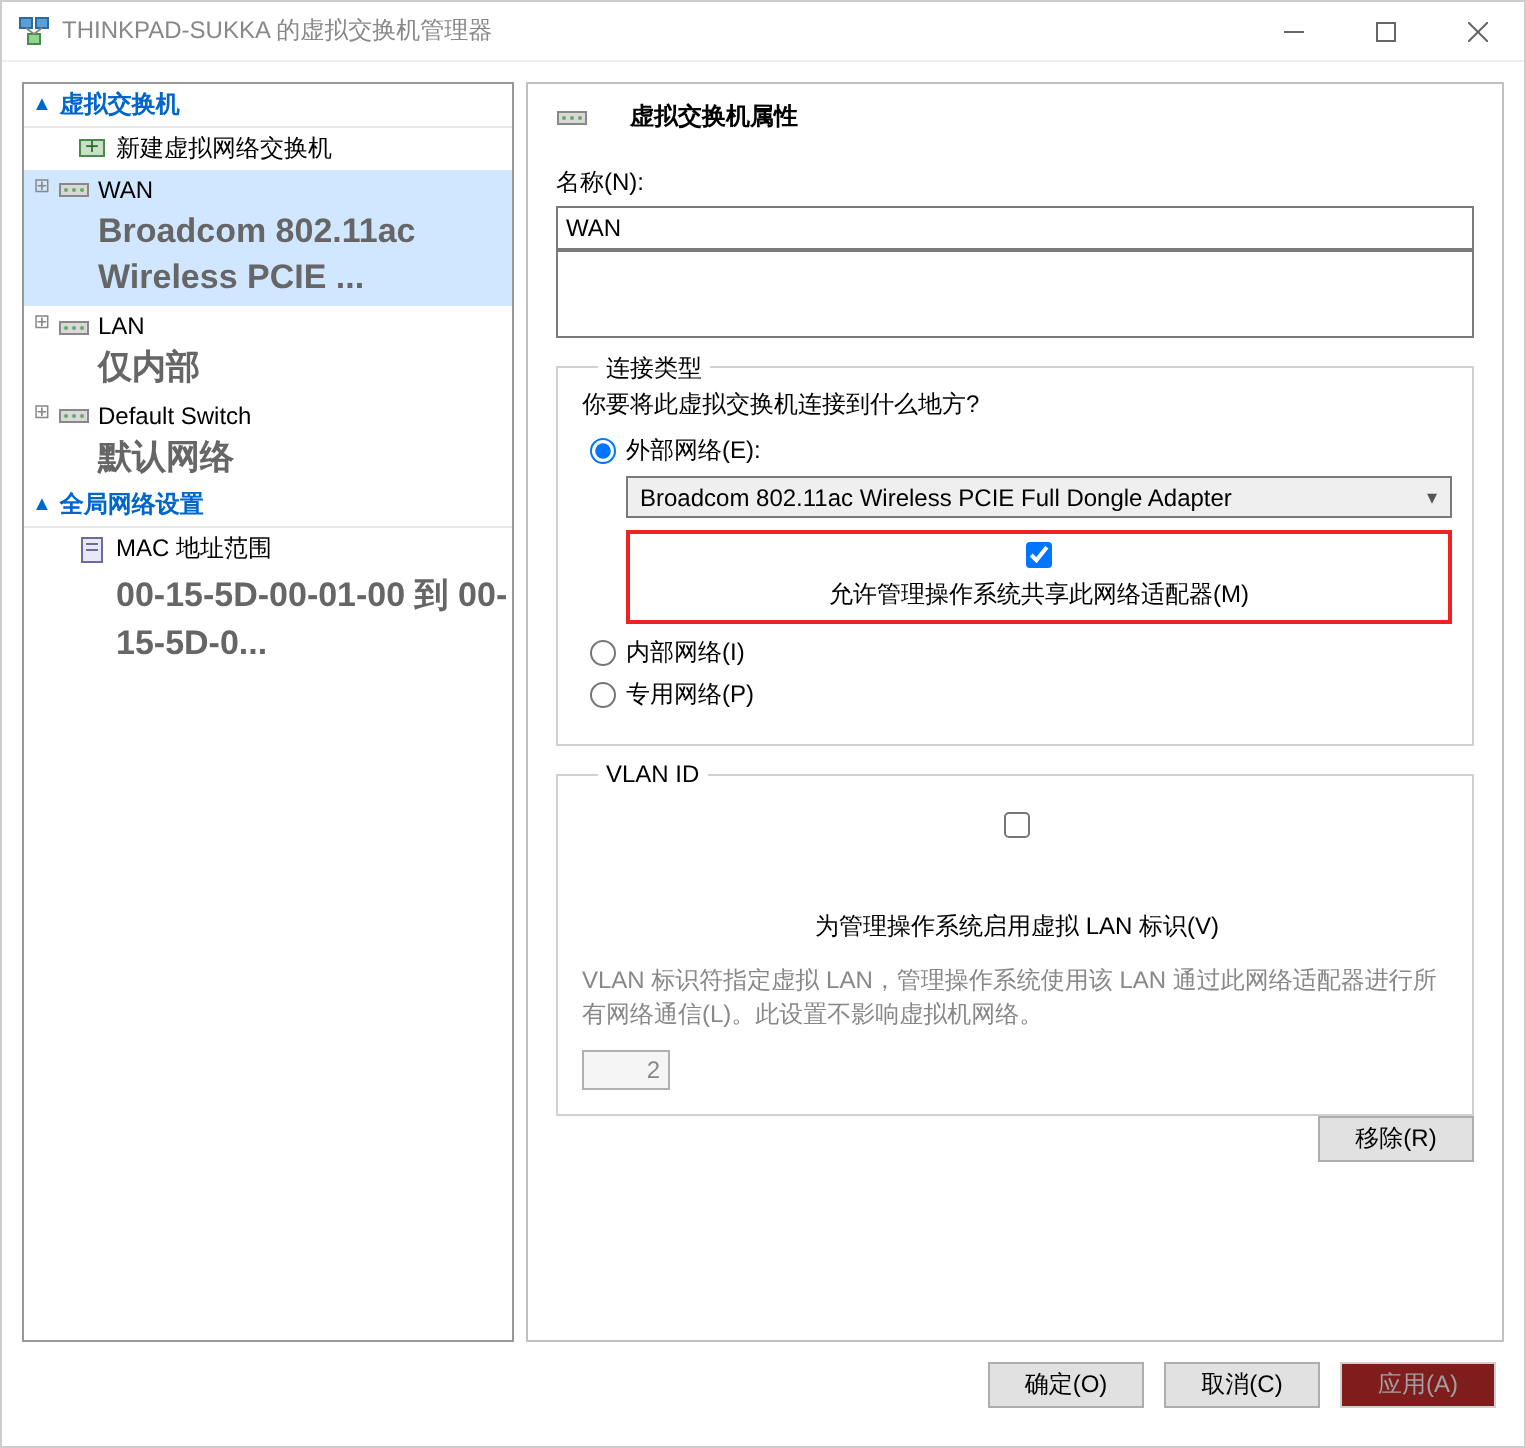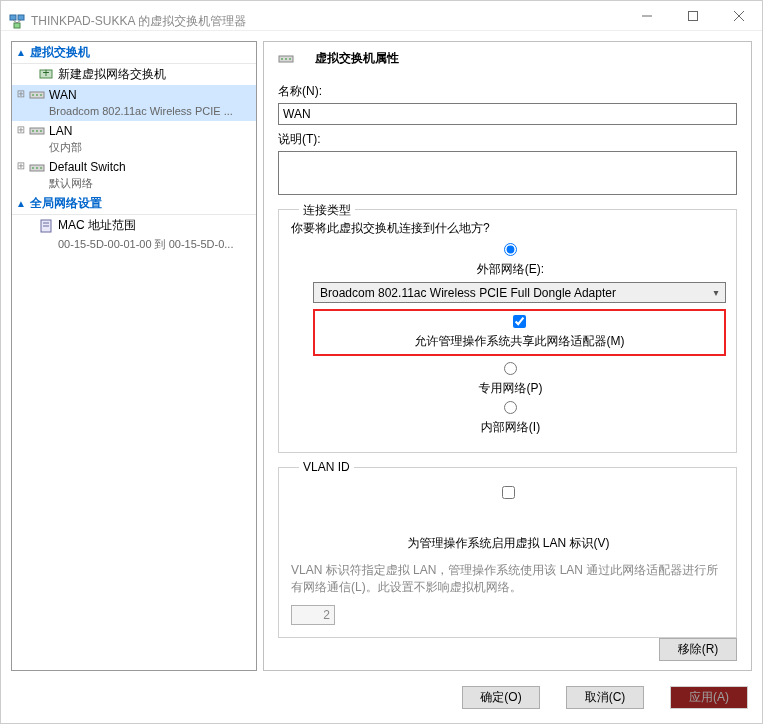--- a/index.html
+++ b/index.html
@@ -1,72 +1,72 @@
 <!DOCTYPE html>
 <html><head>
 <meta charset="utf-8">
 <style>
 * { box-sizing: border-box; margin: 0; padding: 0; font-family: "Microsoft YaHei", "Segoe UI", Tahoma, sans-serif; font-size: 12px; }
 html, body { width: 763px; height: 724px; background: #fff; }
 
 .window { width: 763px; height: 724px; border: 1px solid #ccc; display: flex; flex-direction: column; background: #fff; }
 
-.titlebar { height: 30px; display: flex; align-items: flex-end; padding: 0 0 0 8px; border-bottom: 1px solid #eee; }
+.titlebar { height: 30px; display: flex; align-items: center; padding: 0 0 0 8px; border-bottom: 1px solid #eee; }
 .titlebar .icon-app { width: 16px; height: 16px; margin-right: 6px; }
 .titlebar .title { flex: 1; color: #888; }
 .titlebar .winbtns { display: flex; height: 100%; }
 .titlebar .winbtn { width: 46px; display: flex; align-items: center; justify-content: center; color: #666; }
 
 .body { flex: 1; display: flex; padding: 10px; gap: 6px; }
 
 .left-panel { width: 246px; border: 1px solid #999; background: #fff; overflow: hidden; }
 .right-panel { flex: 1; border: 1px solid #c0c0c0; background: #fff; padding: 8px 14px; display: flex; flex-direction: column; }
 
 .section-header { background: #fff; padding: 2px 4px; display: flex; align-items: center; gap: 4px; color: #0066cc; font-weight: bold; border-bottom: 1px solid #e8e8e8; }
 .section-header .chev { color: #0066cc; font-size: 10px; }
 
 .tree-item { display: flex; align-items: flex-start; padding: 2px 2px 2px 4px; gap: 3px; line-height: 1.4; }
 .tree-item.sub { padding-left: 26px; flex-direction: column; align-items: flex-start; }
 .tree-item .row1 { display: flex; align-items: center; gap: 4px; }
-.tree-item .row2 { color: #666; padding-left: 20px; font-size: 11px; }
+.tree-item .row2 { color: #666; padding-left: 20px; font-size: 17px; font-weight: bold; }
 .tree-item.selected { background: #d0e7ff; }
 .tree-item .expander { width: 10px; color: #888; text-align: center; font-size: 10px; }
 .tree-item .node-icon { width: 16px; height: 16px; }
 
 .right-header { display: flex; align-items: center; gap: 21px; margin-bottom: 10px; }
 .right-header .hdr-text { font-weight: bold; }
 
 .field-label { margin: 6px 0 3px 0; }
 .text-input { width: 100%; border: 1px solid #7a7a7a; padding: 3px 4px; font-size: 12px; }
 .textarea-input { width: 100%; height: 44px; border: 1px solid #7a7a7a; padding: 3px 4px; resize: none; font-size: 12px; }
 
 .fieldset { border: 1px solid #d0d0d0; margin-top: 14px; padding: 8px 10px 12px 10px; position: relative; }
 .fieldset .legend { position: absolute; top: -8px; left: 20px; background: #fff; padding: 0 4px; }
 
-.radio-row { display: flex; align-items: center; gap: 5px; margin: 4px 0 4px 6px; flex-direction: column; }
+.radio-row { display: flex; gap: 5px; margin: 4px 0 4px 6px; }
 .radio-row input[type=radio] { margin: 0; }
 
 .prompt-text { margin: 2px 0 6px 2px; }
 
 .dropdown { display: flex; align-items: center; border: 1px solid #7a7a7a; background: #efefef; margin: 4px 0 4px 24px; height: 21px; }
 .dropdown .dd-text { flex: 1; padding: 0 6px; white-space: nowrap; overflow: hidden; }
 .dropdown .dd-arrow { width: 18px; text-align: center; color: #555; font-size: 10px; }
 
 .checkbox-row { display: flex; align-items: center; gap: 5px; margin: 6px 0 6px 24px; padding: 4px 6px; flex-direction: column; }
 .checkbox-row input[type=checkbox] { margin: 0; }
 .highlight-box { border: 2px solid #e22; }
 
 .vlan-desc { color: #888; margin: 6px 0 8px 2px; line-height: 1.45; }
 .vlan-input { width: 44px; border: 1px solid #b0b0b0; background: #f5f5f5; color: #888; padding: 2px 4px; text-align: right; margin-left: 2px; }
 
 .remove-row { display: flex; justify-content: flex-end; }
 .btn { min-width: 78px; height: 23px; border: 1px solid #adadad; background: #e1e1e1; padding: 0 10px; cursor: default; }
 .btn.disabled { color: #a0a0a0; background: #7f1d1d; border-color: #d0d0d0; }
 
-.footer { height: 42px; border-top: none; display: flex; align-items: center; justify-content: flex-end; gap: 26px; padding: 0 14px 10px 0; }
+.footer { height: 42px; border-top: none; display: flex; justify-content: flex-end; gap: 10px; padding: 0 14px 10px 0; }
 
 svg { display: block; }
 </style>
 </head>
 <body>
 
 <div class="window">
 
   <div class="titlebar">
     <span class="icon-app">
@@ -205,21 +205,20 @@
               <circle cx="8" cy="8" r="1" fill="#6a6"></circle>
               <circle cx="12" cy="8" r="1" fill="#6a6"></circle>
             </svg>
         </span>
         <span class="hdr-text">虚拟交换机属性</span>
       </div>
 
       <div class="field-label">名称(N):</div>
       <input class="text-input" type="text" value="WAN" style="">
 
-      <div class="field-label">说明(T):</div>
       <textarea class="textarea-input" style=""></textarea>
 
       <div class="fieldset">
         <div class="legend">连接类型</div>
         <div class="prompt-text">你要将此虚拟交换机连接到什么地方?</div>
 
         <label class="radio-row">
           <input type="radio" name="conn" checked="" style="">
           <span>外部网络(E):</span>
         </label>
@@ -229,26 +228,26 @@
           <span class="dd-arrow">▾</span>
         </div>
 
         <label class="checkbox-row highlight-box">
           <input type="checkbox" checked="" style="">
           <span>允许管理操作系统共享此网络适配器(M)</span>
         </label>
 
         <label class="radio-row">
           <input type="radio" name="conn" style="">
-          <span>专用网络(P)</span>
+          <span>内部网络(I)</span>
         </label>
 
         <label class="radio-row">
           <input type="radio" name="conn" style="">
-          <span>内部网络(I)</span>
+          <span>专用网络(P)</span>
         </label>
       </div>
 
       <div class="fieldset">
         <div class="legend">VLAN ID</div>
 
         <label class="checkbox-row" style="margin-left:2px;gap:36px;">
           <input type="checkbox" style="">
           <span>为管理操作系统启用虚拟 LAN 标识(V)</span>
         </label>

